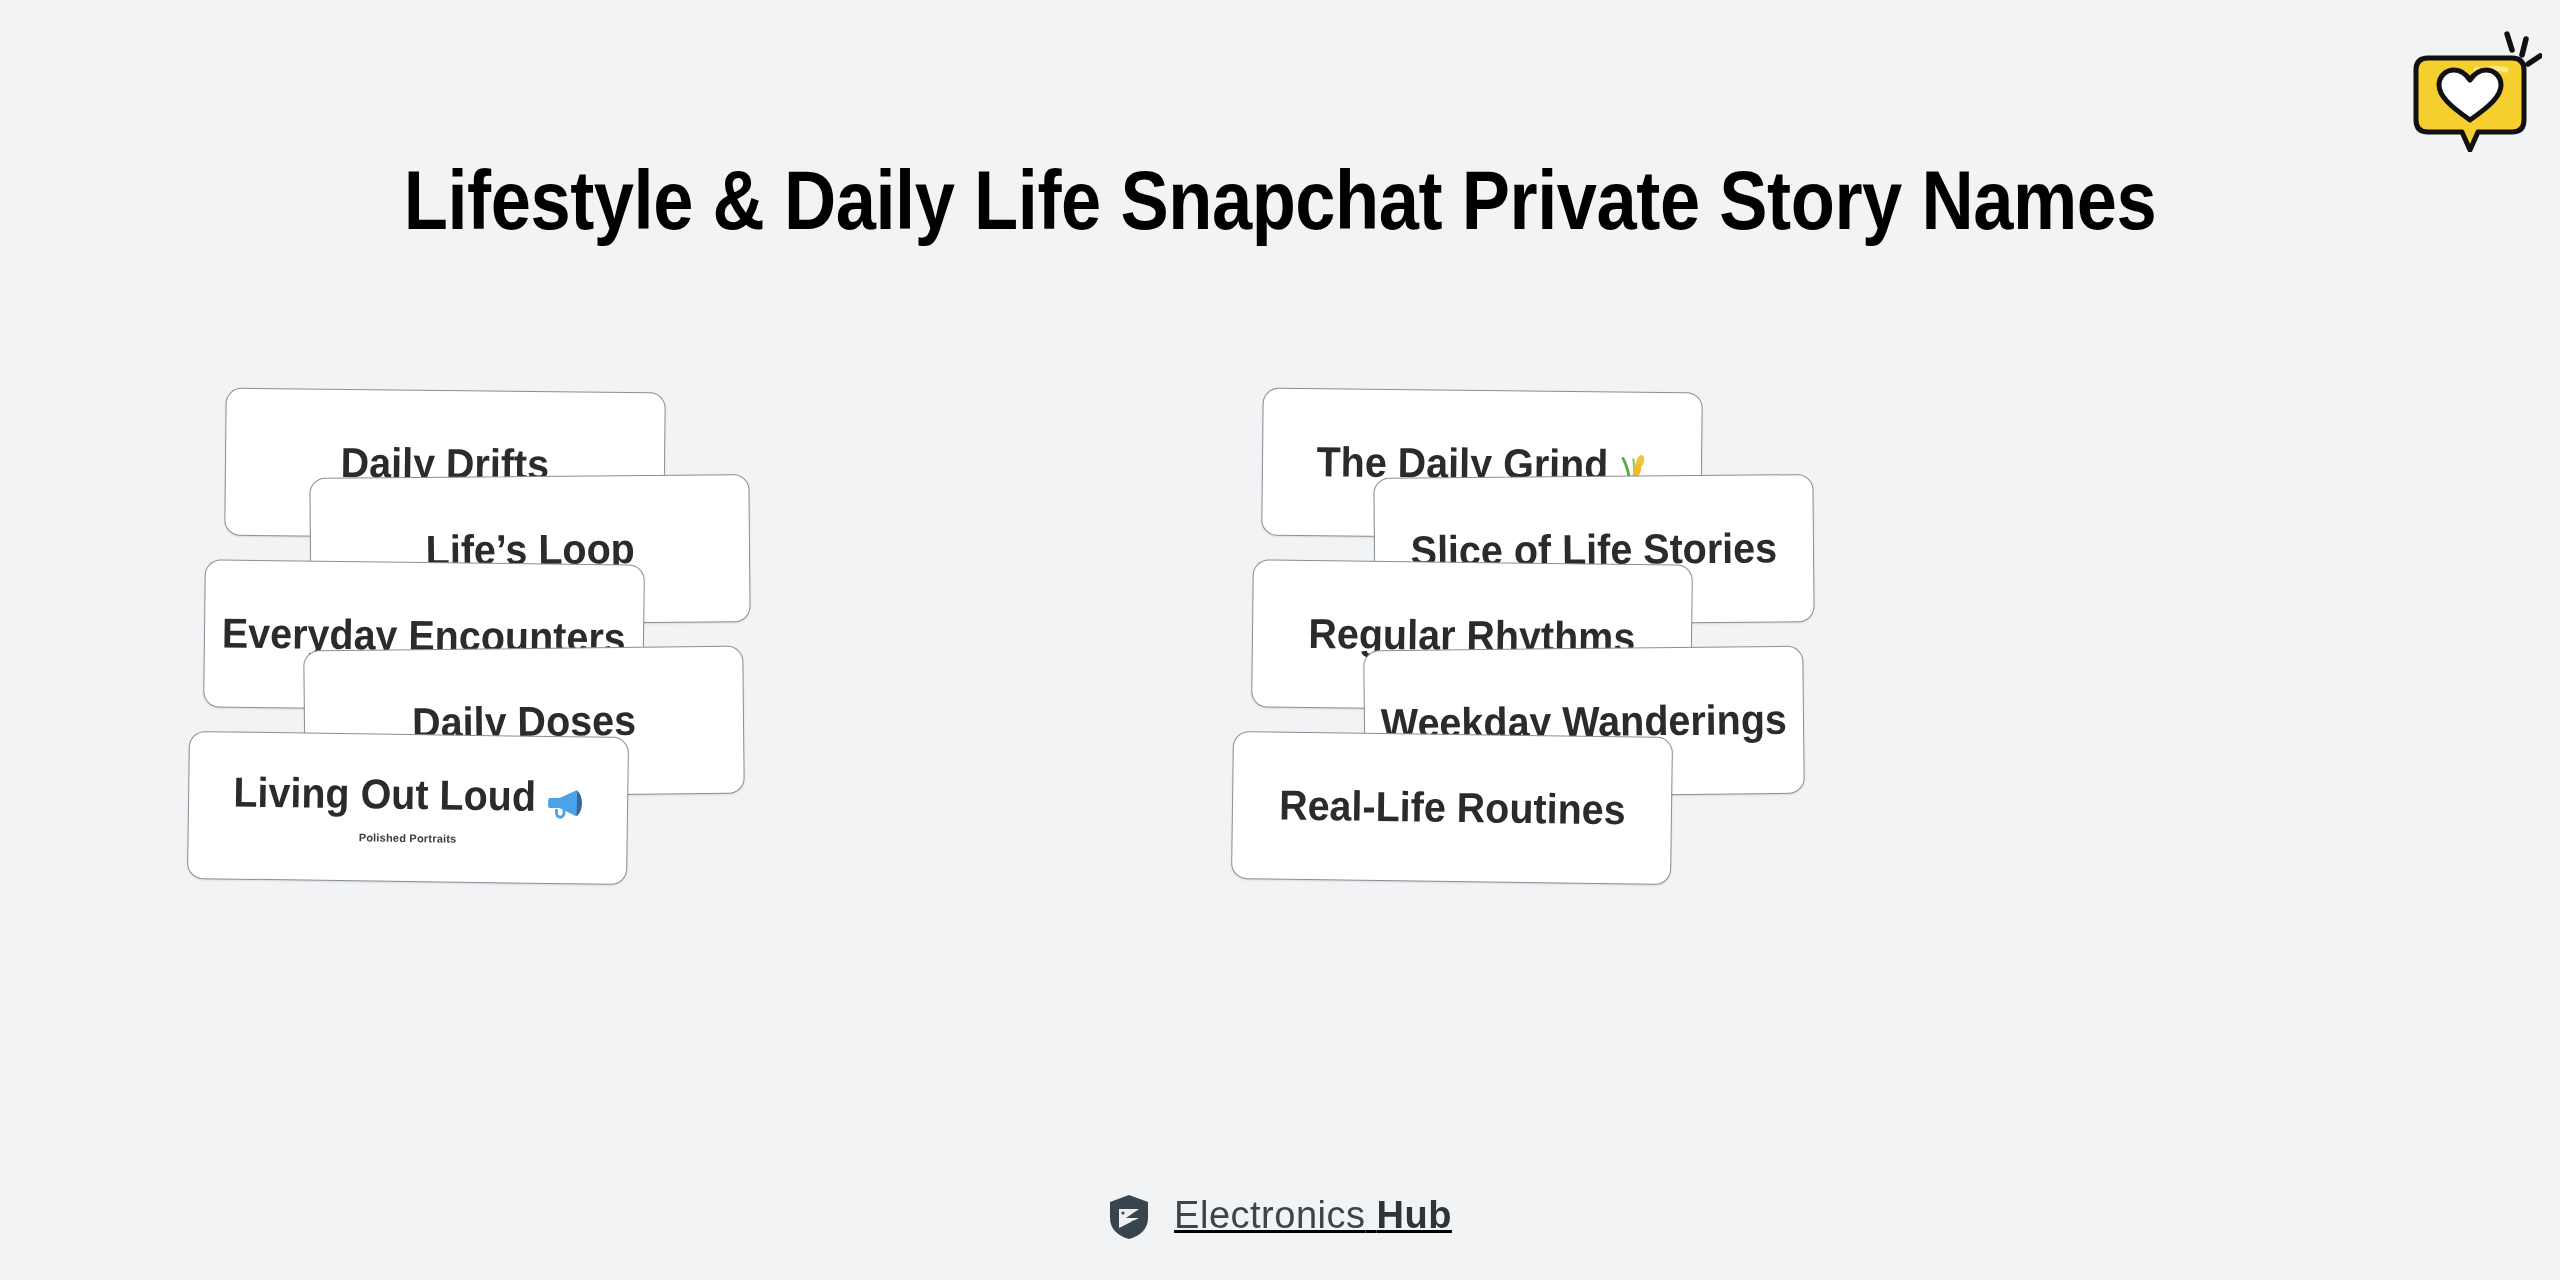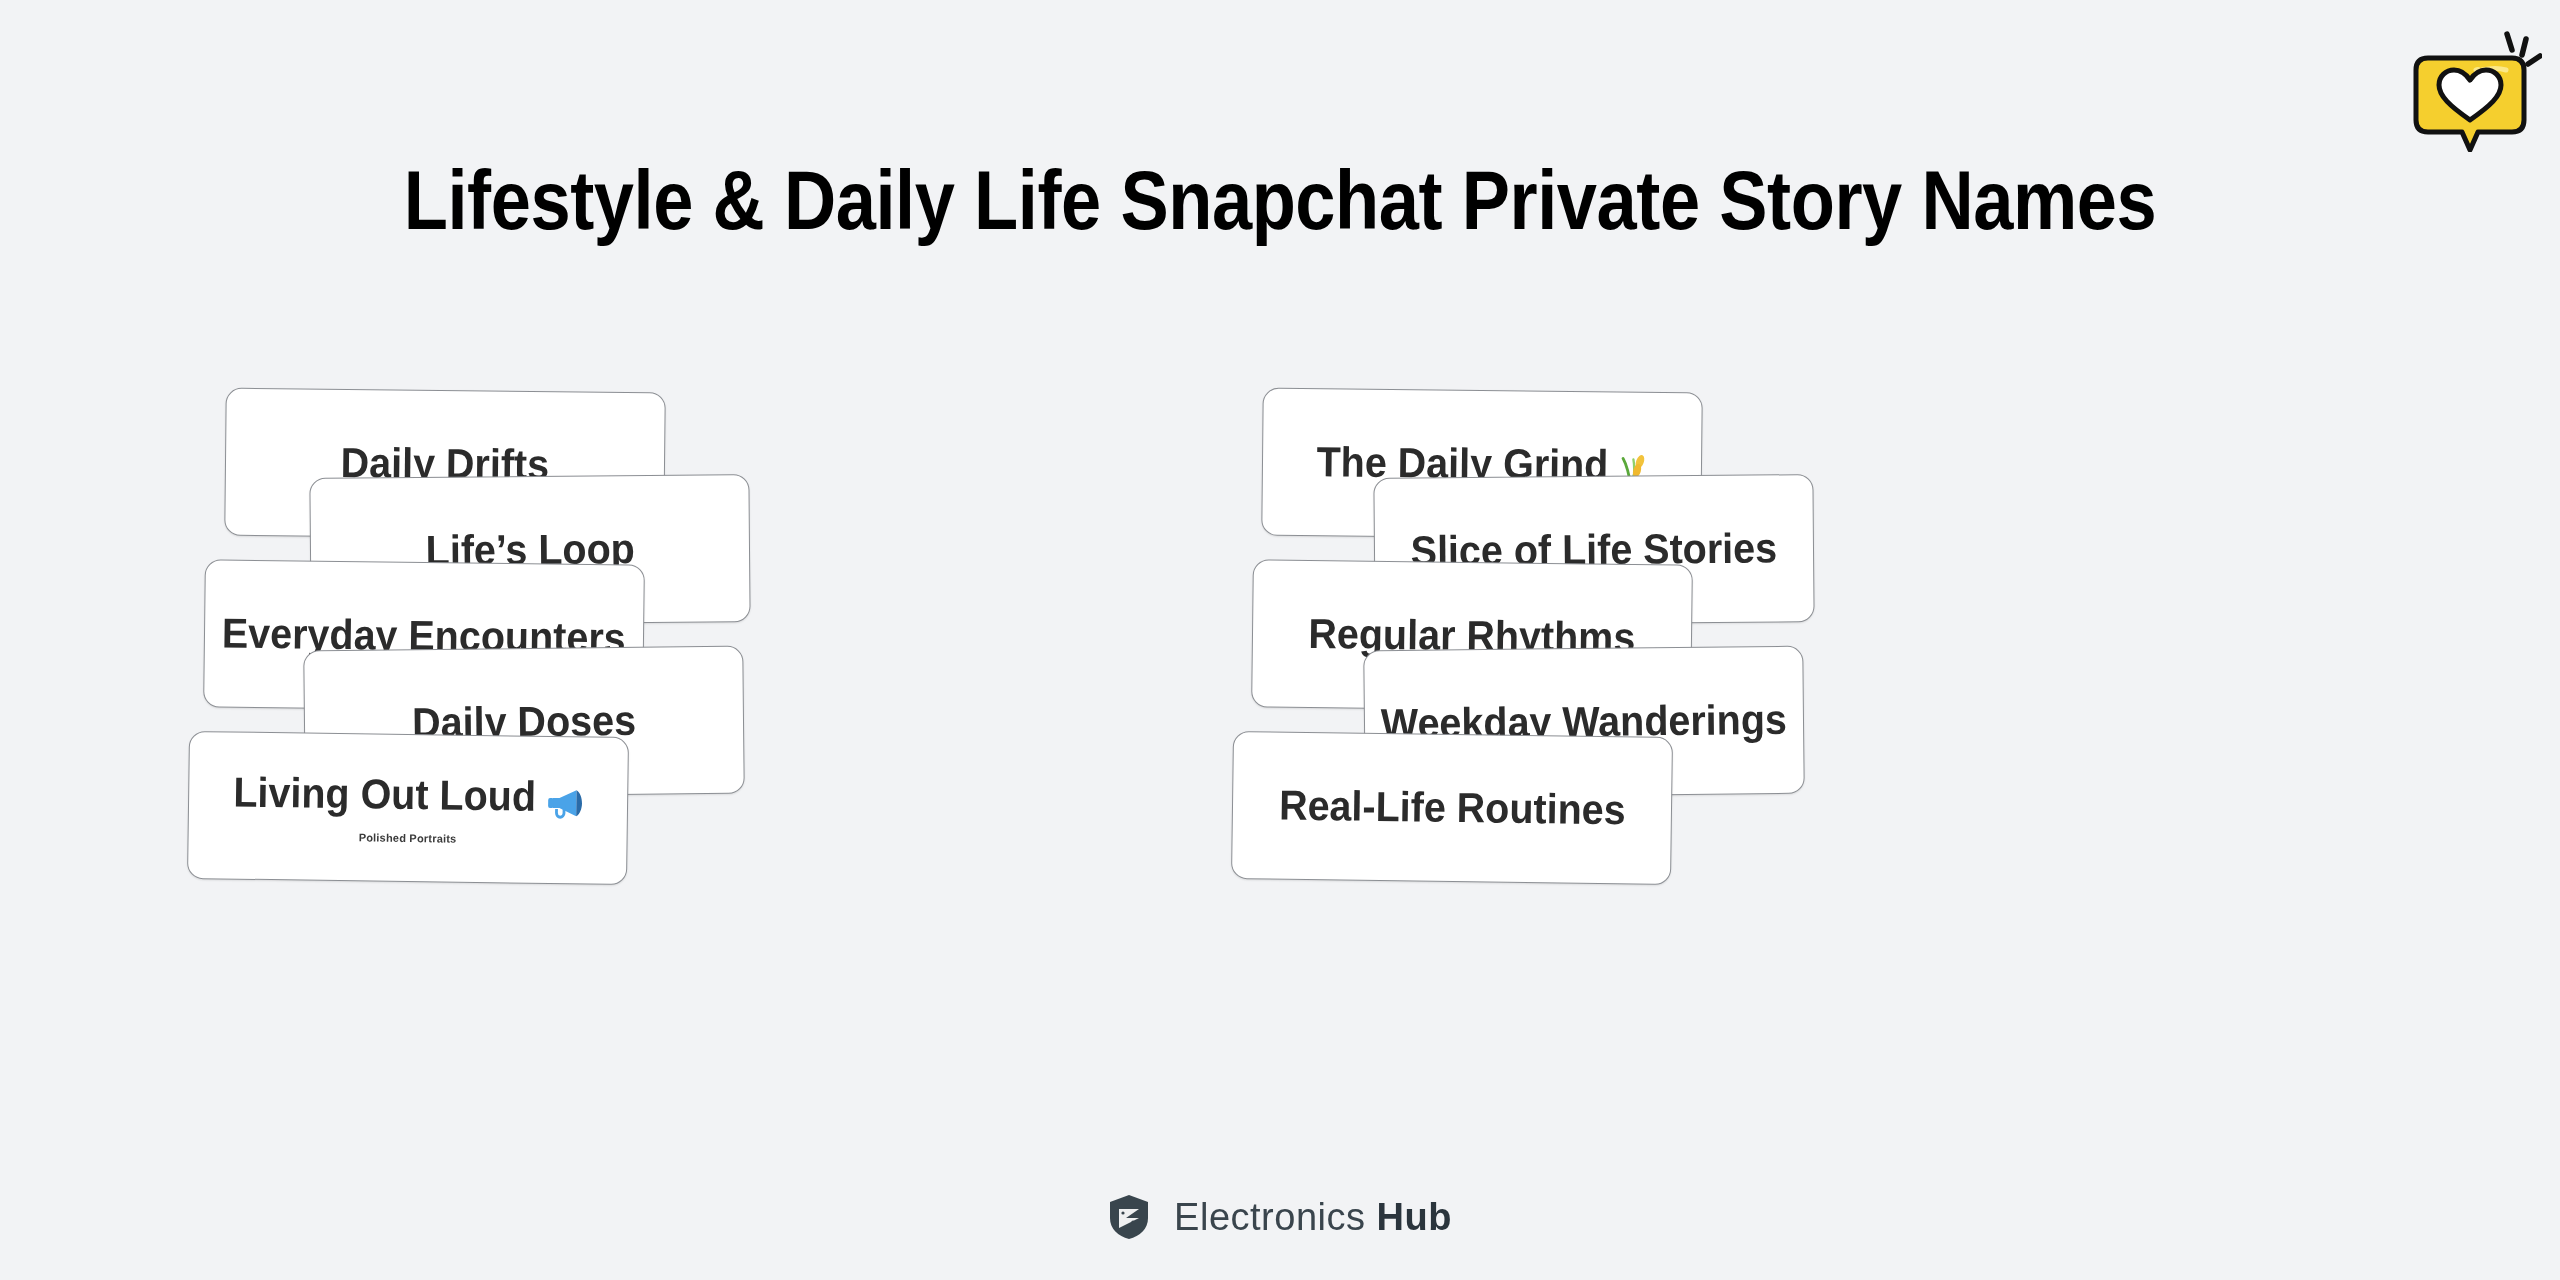--- a/index.html
+++ b/index.html
@@ -101,23 +101,24 @@
   }
   .emoji svg { display: inline-block; vertical-align: -6px; }
 
   
   .footer-logo {
     position: absolute;
     left: 0;
     right: 0;
     bottom: 40px;
     display: flex;
-    align-items: center;
+    align-items: flex-start;
     justify-content: center;
     gap: 24px;
+    text-decoration: underline;
   }
   .footer-shield { width: 42px; height: 46px; display: block; }
   .footer-text {
     font-family: "Liberation Sans", sans-serif;
     font-size: 38px;
     color: #3a454d;
     letter-spacing: 0.5px;
   }
   .footer-text b { font-weight: 700; color: #2b353d; }
 </style>

